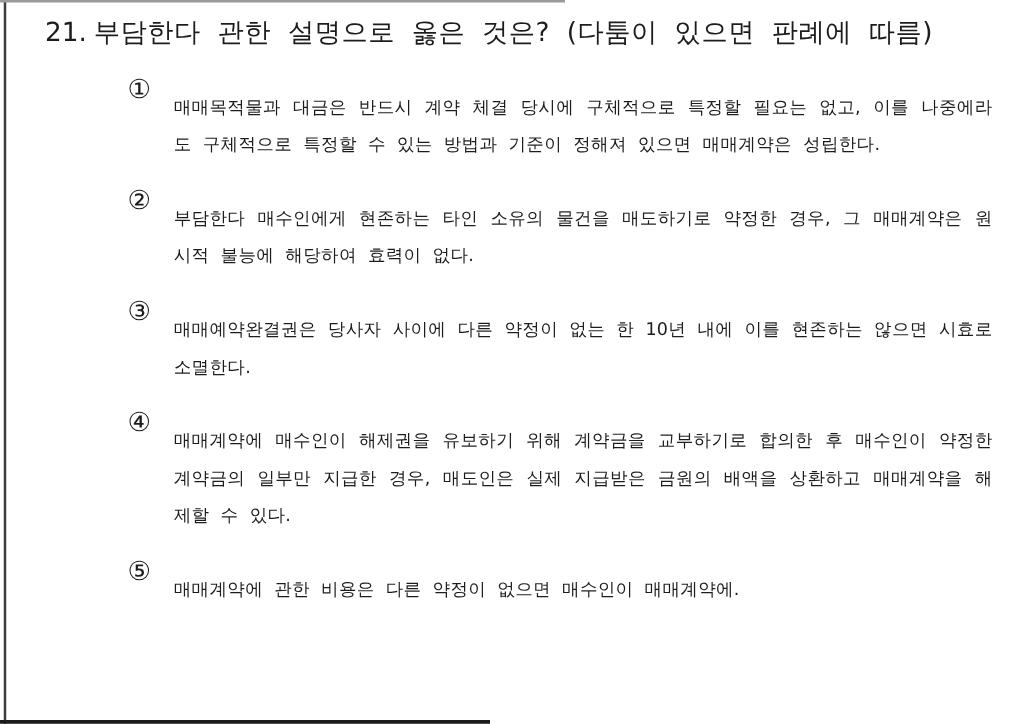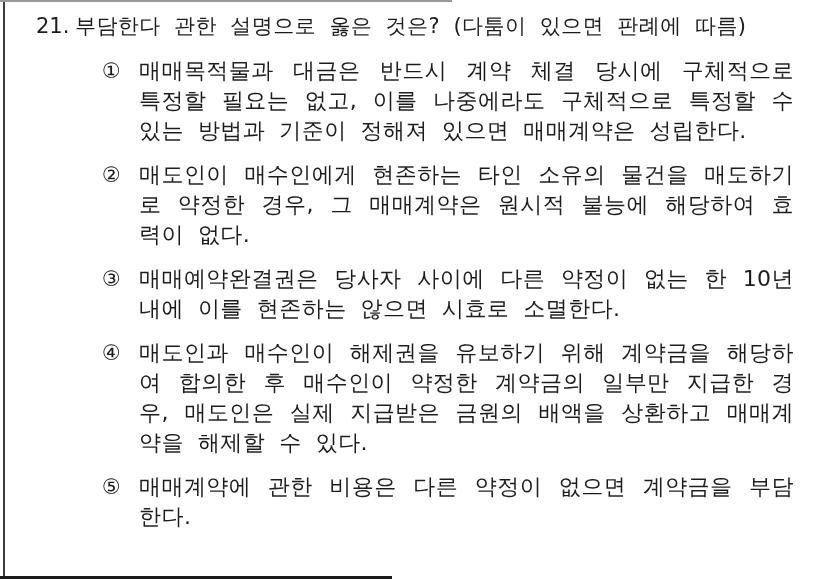--- a/index.html
+++ b/index.html
@@ -70,25 +70,26 @@
     align-items: flex-start;
     margin-top: 14px;
   }
   .opt-marker {
     flex: 0 0 37px;
     font-size: 21px;
     line-height: 30px;
   }
   .opt-text {
     flex: 1;
-    font-size: 22px;
+    font-size: 14px;
     line-height: 30px;
     text-align: justify;
     word-spacing: 0.30em;
     letter-spacing: 0.02em;
+    margin-top: 15px;
   }
 </style>
 </head>
 <body>
 
 <div class="page">
   <div class="border-left"></div>
   <div class="border-top"></div>
   <div class="border-bottom"></div>
 
@@ -98,29 +99,29 @@
       <span class="q-stem">부담한다 관한 설명으로 옳은 것은? (다툼이 있으면 판례에 따름)</span>
     </div>
 
     <div class="options">
       <div class="option">
         <span class="opt-marker">①</span>
         <span class="opt-text">매매목적물과 대금은 반드시 계약 체결 당시에 구체적으로 특정할 필요는 없고, 이를 나중에라도 구체적으로 특정할 수 있는 방법과 기준이 정해져 있으면 매매계약은 성립한다.</span>
       </div>
       <div class="option">
         <span class="opt-marker">②</span>
-        <span class="opt-text">매도인이 매수인에게 현존하는 타인 소유의 물건을 매도하기로 약정한 경우, 그 매매계약은 원시적 불능에 해당하여 효력이 없다.</span>
+        <span class="opt-text">부담한다 매수인에게 현존하는 타인 소유의 물건을 매도하기로 약정한 경우, 그 매매계약은 원시적 불능에 해당하여 효력이 없다.</span>
       </div>
       <div class="option">
         <span class="opt-marker">③</span>
         <span class="opt-text">매매예약완결권은 당사자 사이에 다른 약정이 없는 한 10년 내에 이를 현존하는 않으면 시효로 소멸한다.</span>
       </div>
       <div class="option">
         <span class="opt-marker">④</span>
-        <span class="opt-text">매도인과 매수인이 해제권을 유보하기 위해 계약금을 해당하여 합의한 후 매수인이 약정한 계약금의 일부만 지급한 경우, 매도인은 실제 지급받은 금원의 배액을 상환하고 매매계약을 해제할 수 있다.</span>
+        <span class="opt-text">매매계약에 매수인이 해제권을 유보하기 위해 계약금을 교부하기로 합의한 후 매수인이 약정한 계약금의 일부만 지급한 경우, 매도인은 실제 지급받은 금원의 배액을 상환하고 매매계약을 해제할 수 있다.</span>
       </div>
       <div class="option">
         <span class="opt-marker">⑤</span>
-        <span class="opt-text">매매계약에 관한 비용은 다른 약정이 없으면 계약금을 부담한다.</span>
+        <span class="opt-text">매매계약에 관한 비용은 다른 약정이 없으면 매수인이 매매계약에.</span>
       </div>
     </div>
   </div>
 </div>
 
 </body></html>

